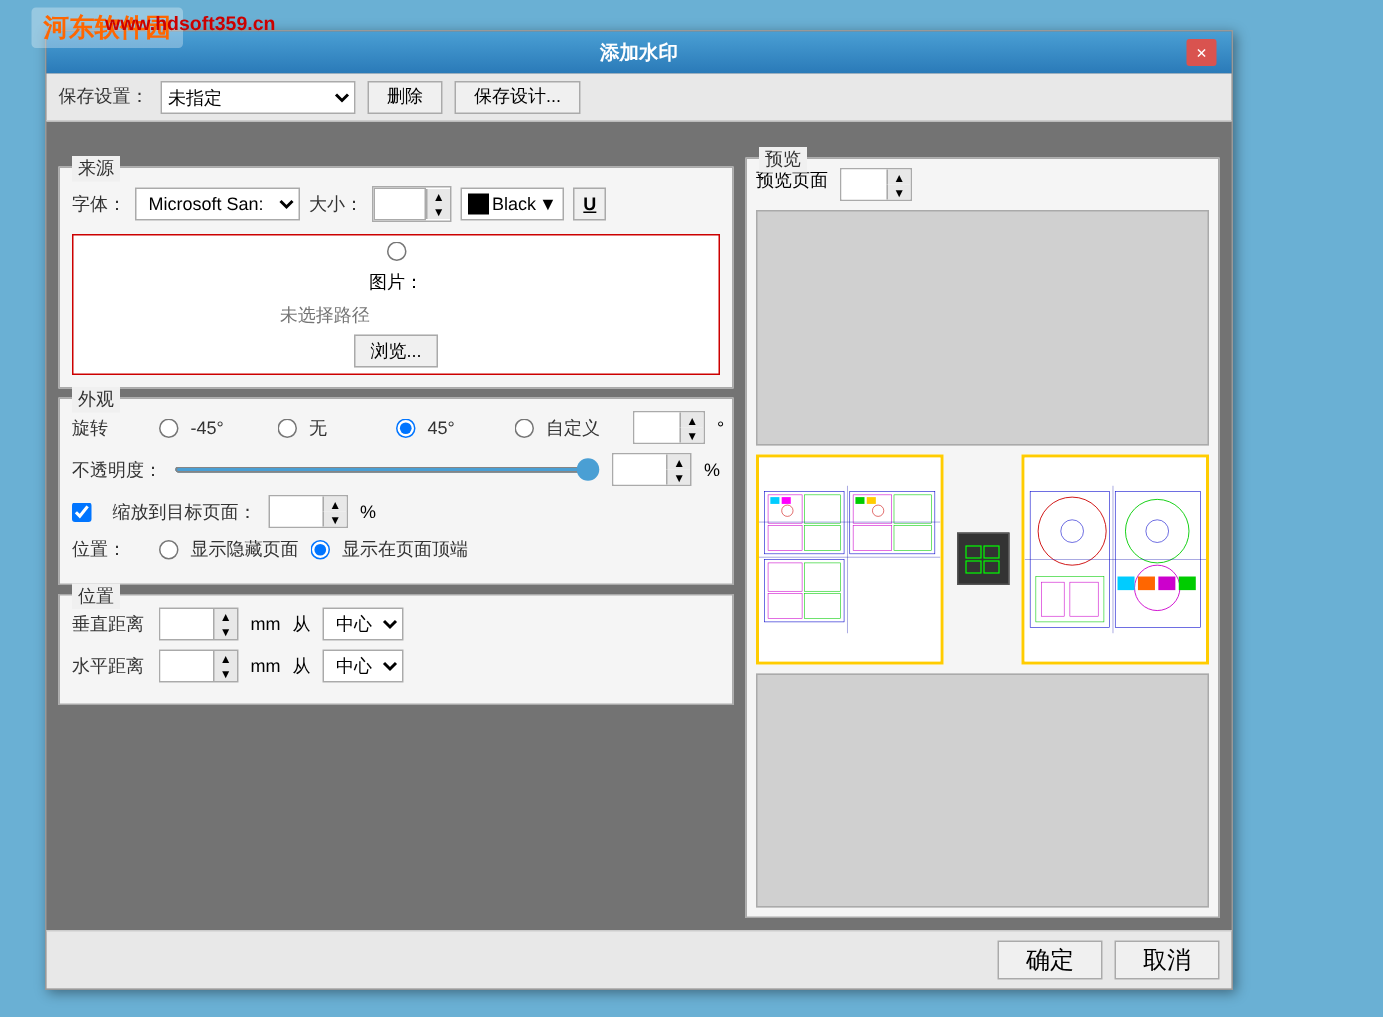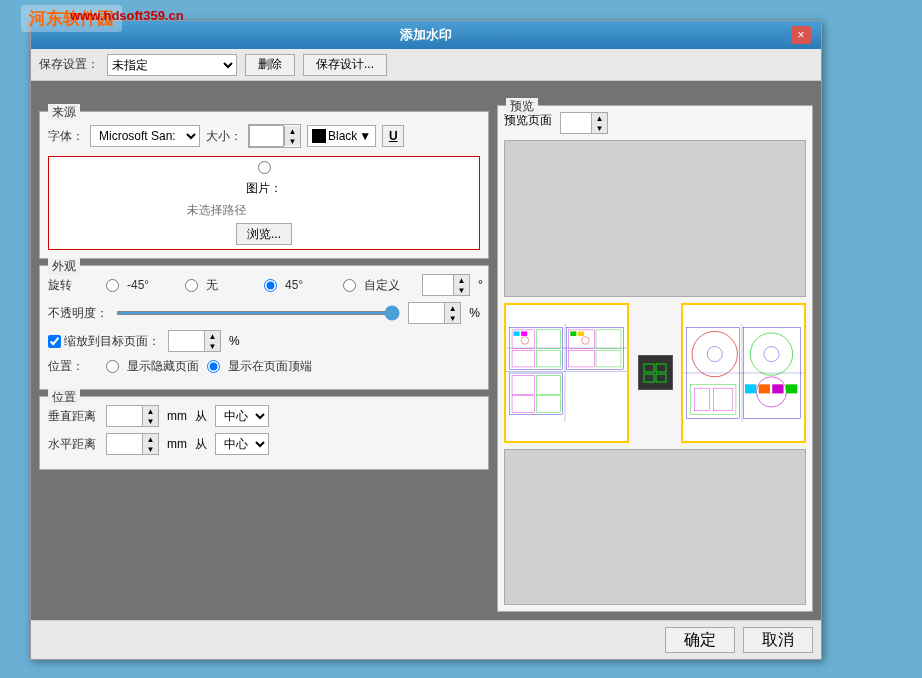--- a/index.html
+++ b/index.html
@@ -307,21 +307,21 @@
 
     input[type=range] {
       flex: 1;
       height: 4px;
       accent-color: #4a9fd4;
     }
 
     .checkbox-row {
       display: flex;
       align-items: center;
-      gap: 3px;
+      gap: 14px;
     }
 
     .select-small {
       height: 22px;
       border: 1px solid #aaa;
       background: white;
       padding: 0 4px;
       font-size: 12px;
     }
 

